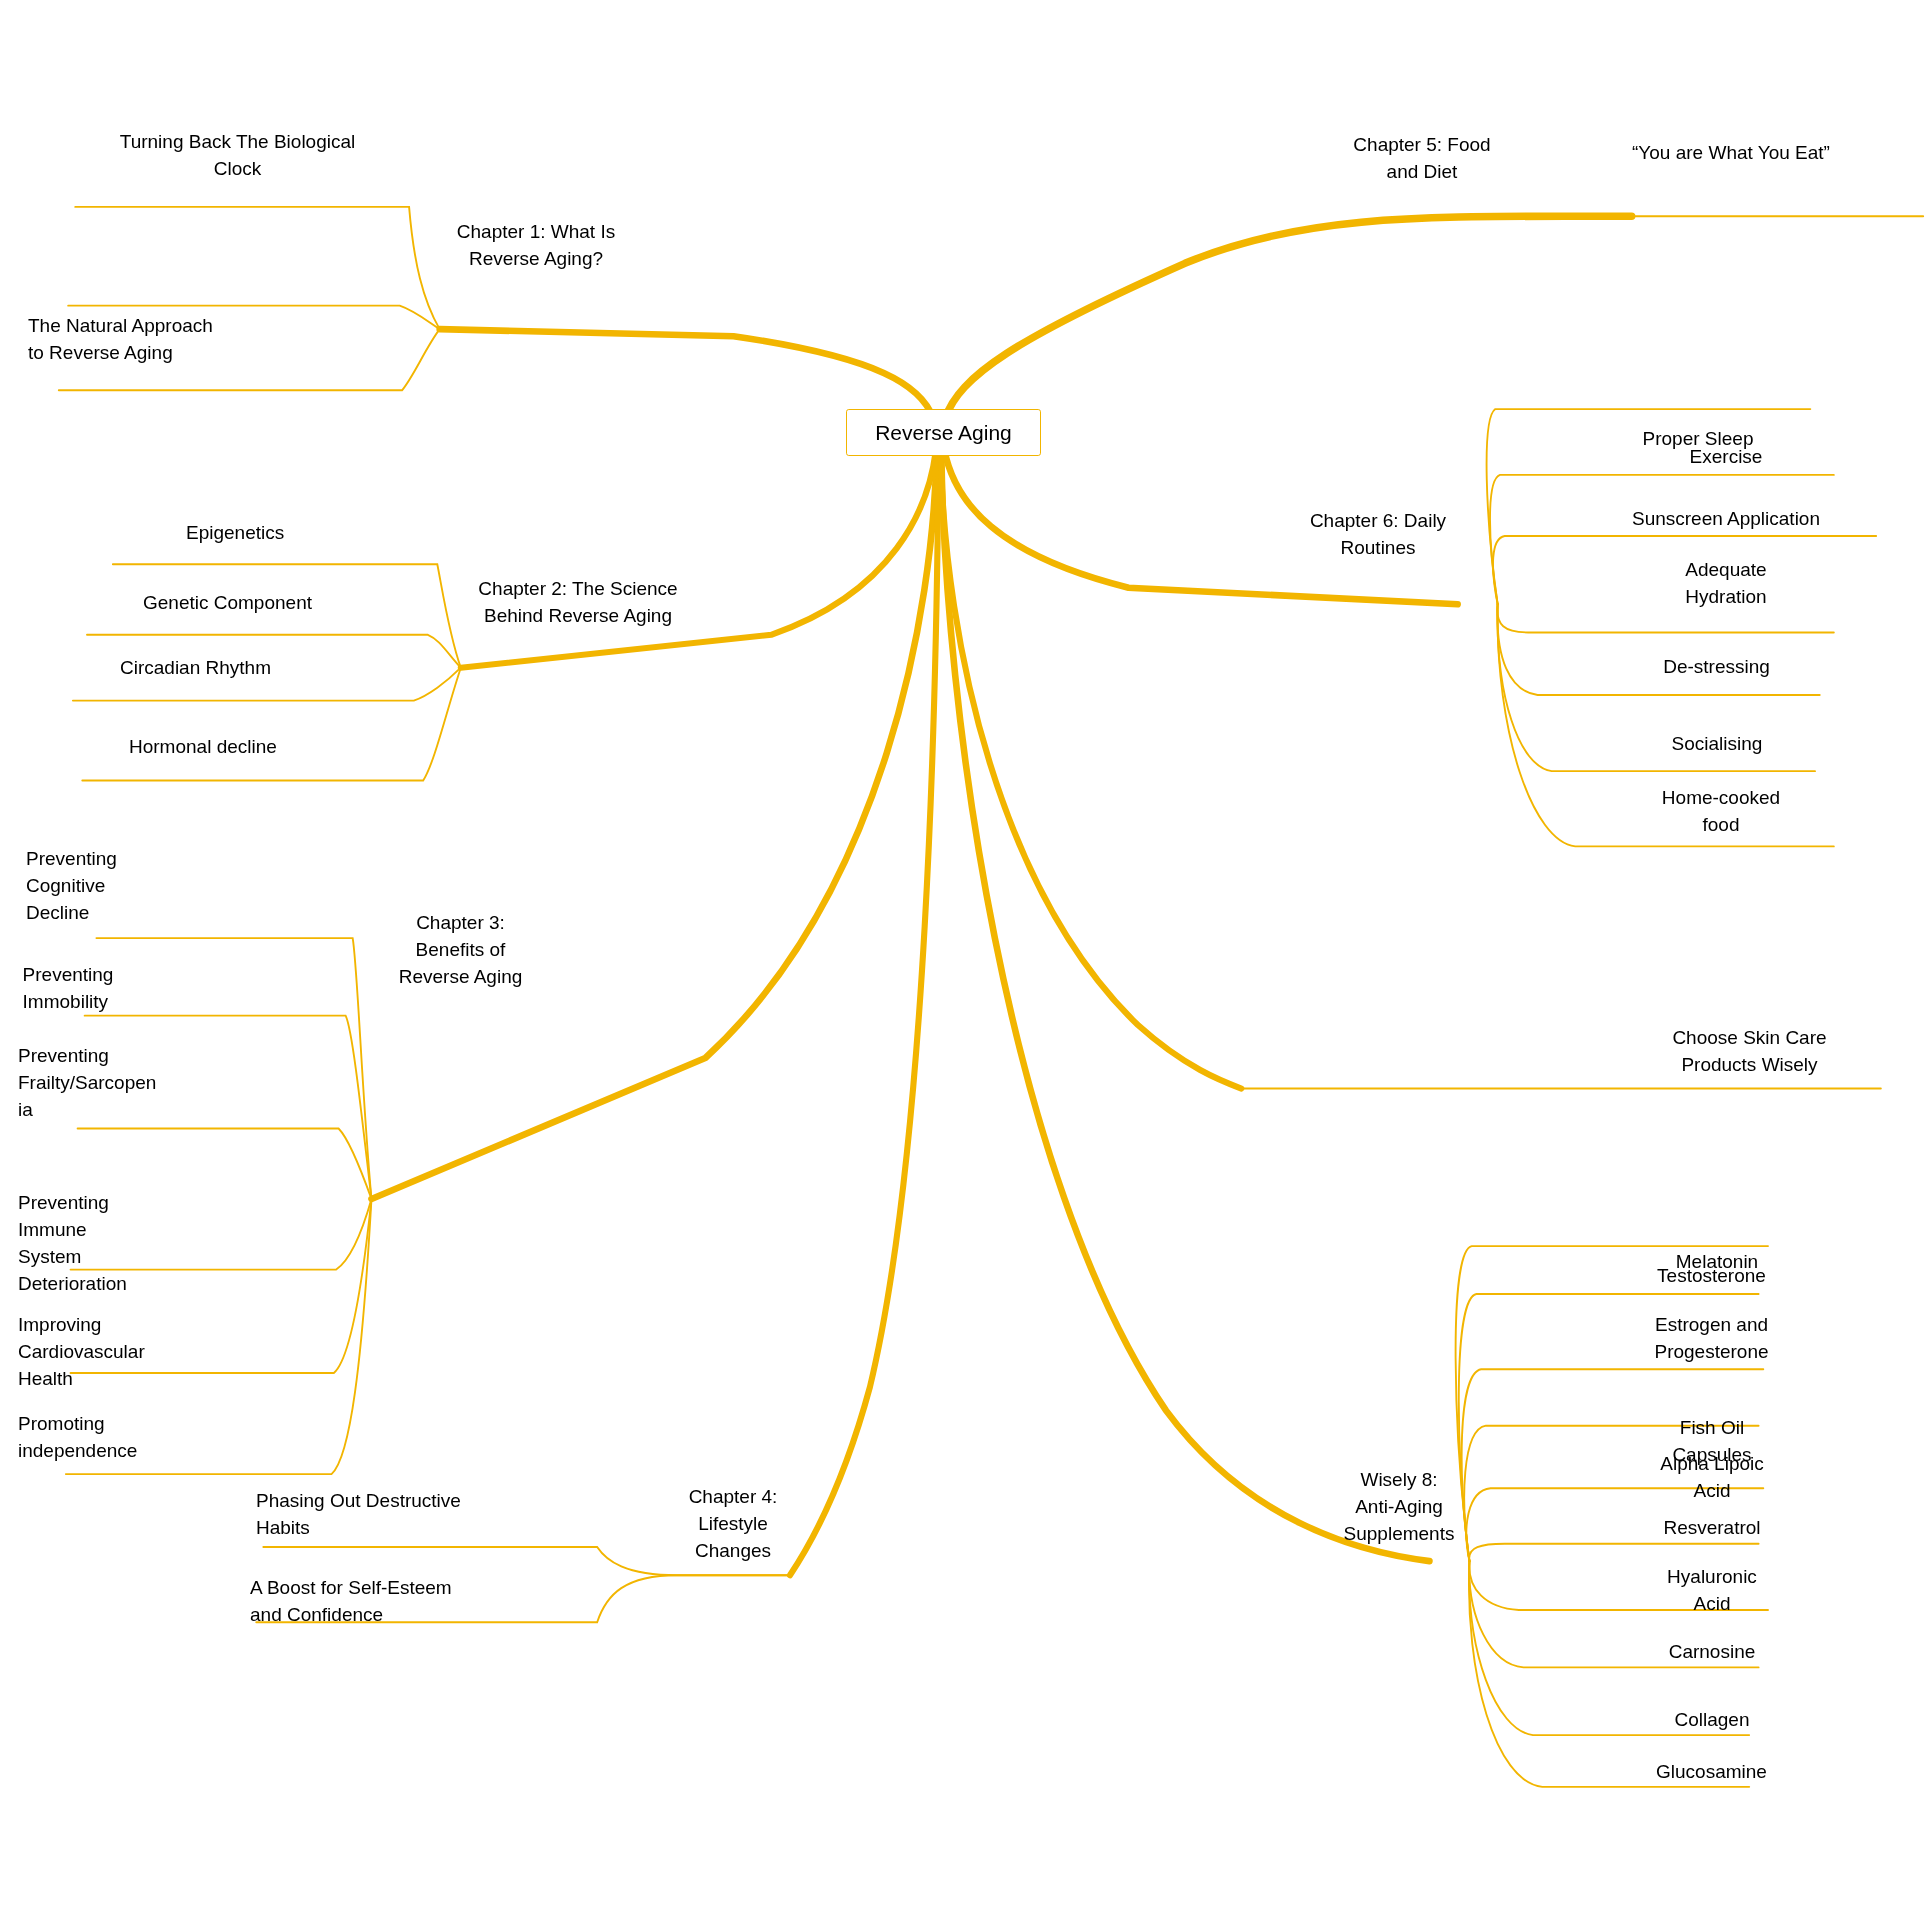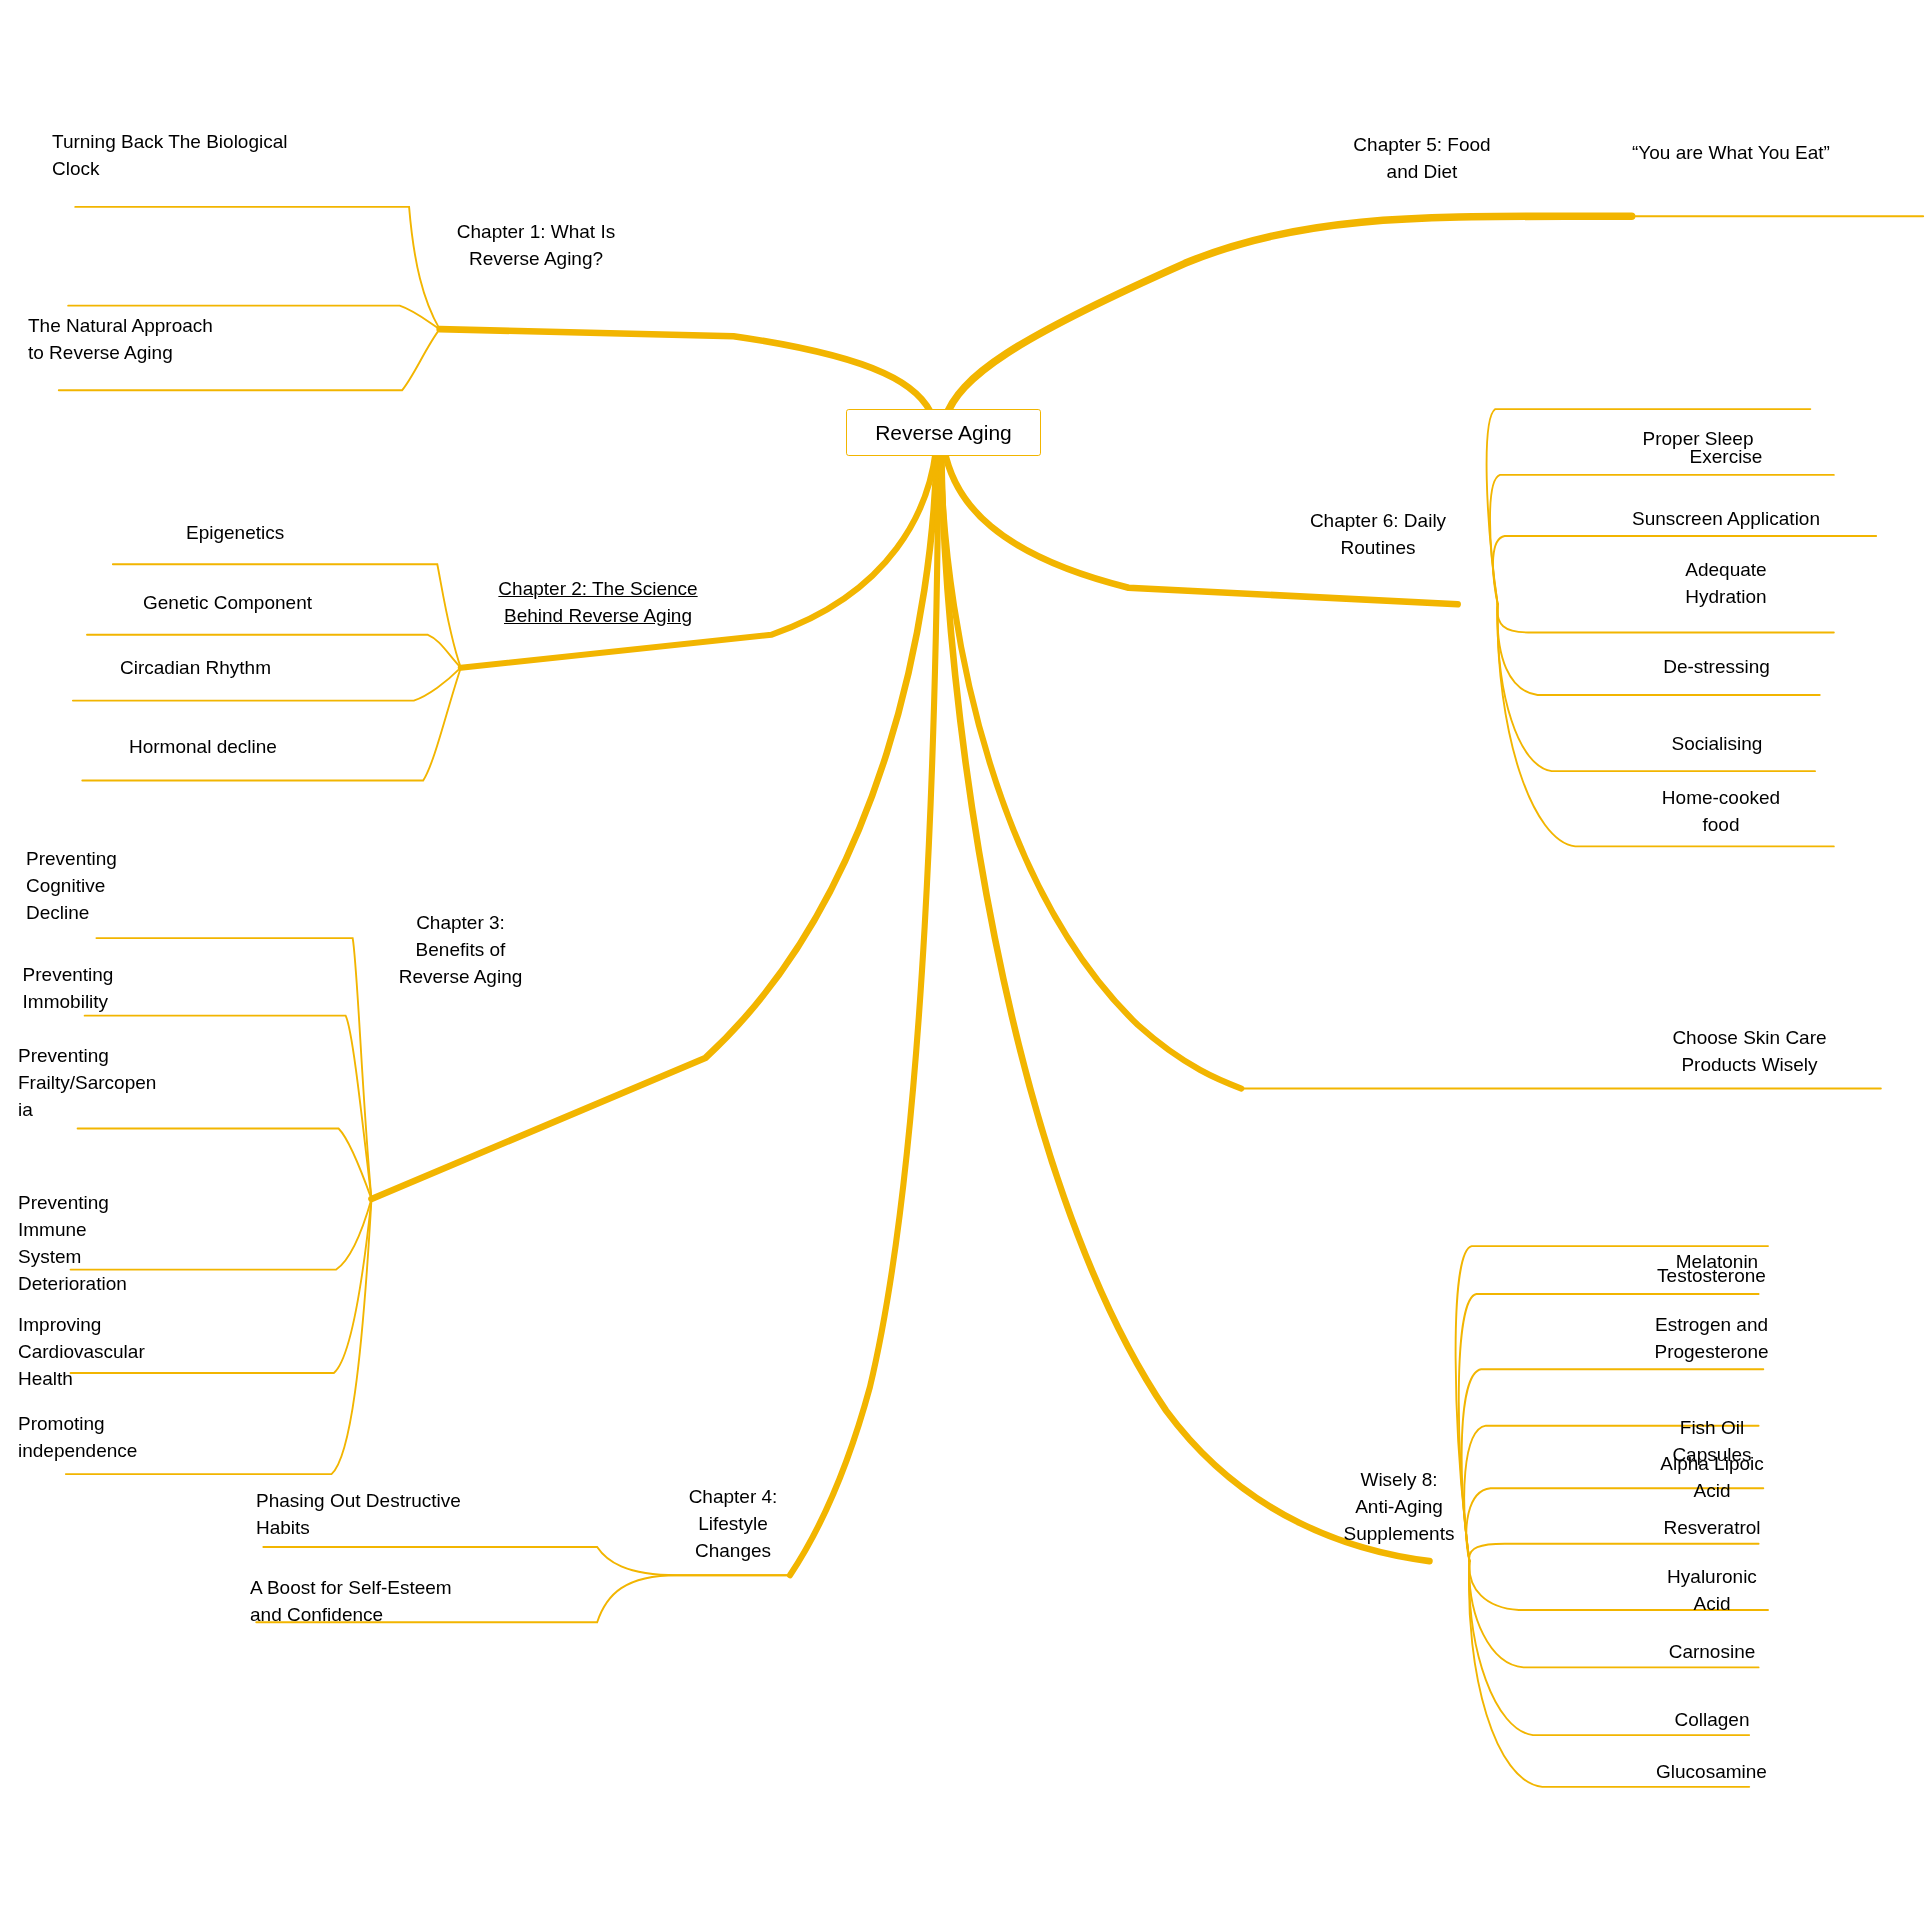--- a/index.html
+++ b/index.html
@@ -78,26 +78,26 @@
       <path d="M3125,3320 C3120,3440 3170,3540 3240,3546 L3740,3546" stroke-width="4"></path>
       <path d="M3125,3320 C3118,3510 3180,3680 3260,3690 L3720,3690" stroke-width="4"></path>
       <path d="M3125,3320 C3115,3560 3180,3790 3280,3800 L3720,3800" stroke-width="4"></path>
     </g>
   </svg>
 
   <div class="center-node" style="left:846px;top:409px;width:193px;height:45px;">Reverse Aging</div>
 
   <div class="node lbl-c" style="left:430px;top:219px;width:212px;">Chapter 1: What Is
 Reverse Aging?</div>
-  <div class="node lbl-l" style="left:52px;top:129px;width:339px;">Turning Back The Biological
+  <div class="node lbl-l" style="left:68px;top:129px;width:339px;text-align:center;">Turning Back The Biological
 Clock</div>
   <div class="node lbl-l" style="left:28px;top:313px;width:339px;">The Natural Approach
 to Reverse Aging</div>
 
-  <div class="node lbl-c" style="left:471px;top:576px;width:254px;text-decoration:underline;">Chapter 2: The Science
+  <div class="node lbl-c" style="left:451px;top:576px;width:254px;">Chapter 2: The Science
 Behind Reverse Aging</div>
   <div class="node lbl-l" style="left:186px;top:520px;width:292px;">Epigenetics</div>
   <div class="node lbl-l" style="left:143px;top:590px;width:292px;">Genetic Component</div>
   <div class="node lbl-l" style="left:120px;top:655px;width:292px;">Circadian Rhythm</div>
   <div class="node lbl-l" style="left:129px;top:734px;width:292px;">Hormonal decline</div>
 
   <div class="node lbl-c" style="left:376px;top:910px;width:169px;">Chapter 3:
 Benefits of
 Reverse Aging</div>
   <div class="node lbl-l" style="left:26px;top:846px;width:198px;">Preventing

